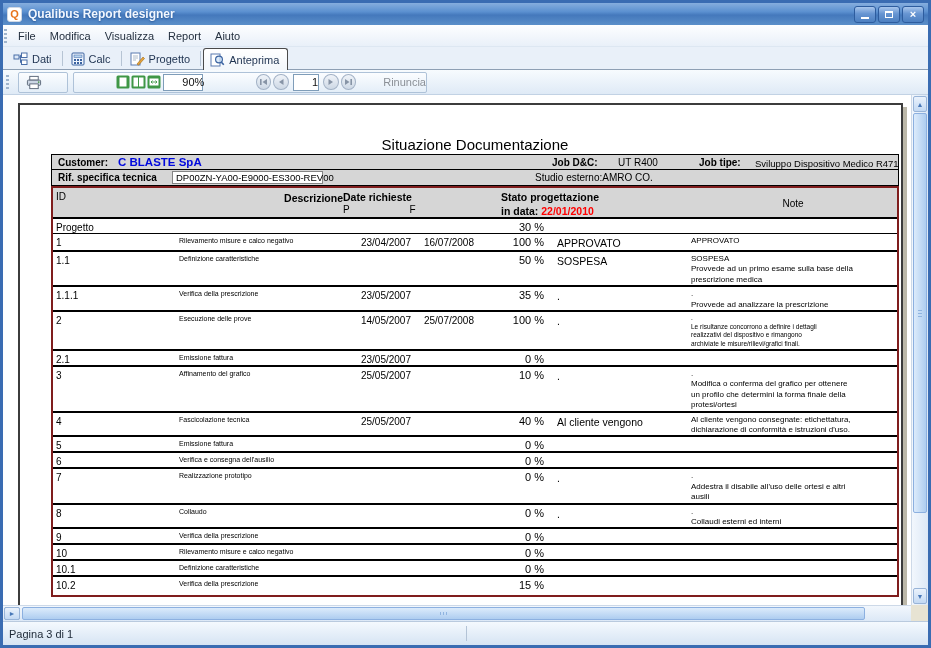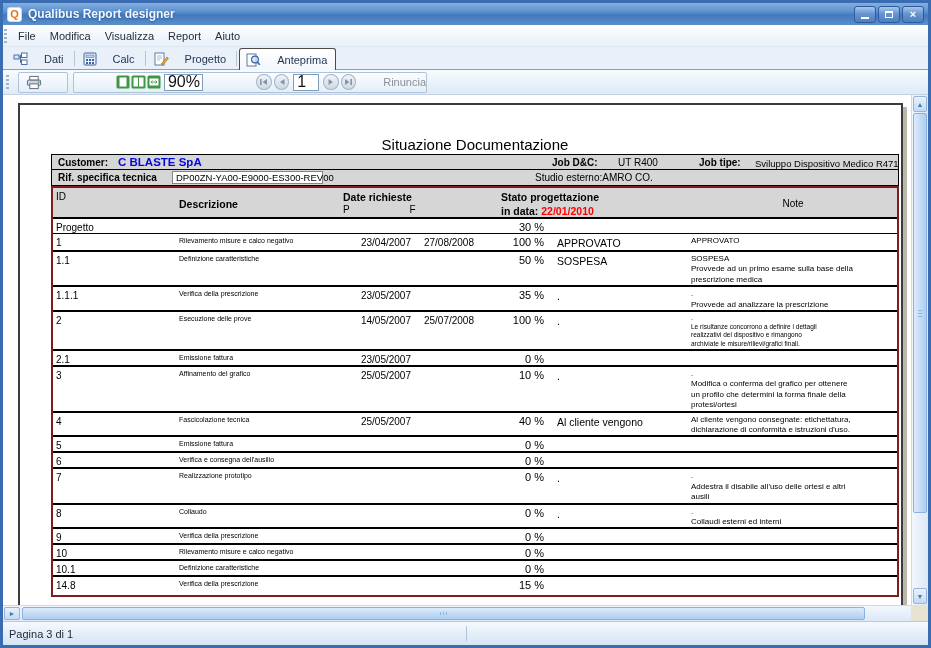--- a/index.html
+++ b/index.html
@@ -21,35 +21,35 @@
 
   
   .menubar{height:22px;background:linear-gradient(180deg,#fdfeff,#e9f0f9);display:flex;align-items:center;
     border-bottom:1px solid #dde7f2;padding-left:0;}
   .grip{width:3px;height:14px;margin:0 4px 0 1px;
     background:repeating-linear-gradient(180deg,#9fb4cc 0 2px,transparent 2px 4px);}
   .menu-item{font-size:11px;color:#24303f;padding:3px 7px;}
 
   
   .tabbar{height:23px;background:#e9f0f9;border-bottom:1px solid #8e9fb4;display:flex;align-items:flex-end;padding-left:4px;}
-  .tab{display:flex;align-items:center;gap:16px;font-size:11px;color:#1e3250;padding:3px 8px 3px 6px;height:20px;}
+  .tab{display:flex;align-items:center;gap:4px;font-size:11px;color:#1e3250;padding:3px 8px 3px 6px;height:20px;}
   .tab.active{background:linear-gradient(#ffffff,#f2f6fb);border:1px solid #4a4a4a;border-bottom:none;
     border-radius:3px 3px 0 0;height:22px;margin-bottom:-1px;}
   .tab-sep{width:1px;height:15px;background:#b6c4d4;margin:0 2px 3px 2px;}
 
   
   .toolbar{height:25px;background:linear-gradient(180deg,#f7fbfe,#dfeaf6);display:flex;align-items:center;
     border-bottom:1px solid #c2d2e4;padding-left:2px;}
   .tb-panel{height:21px;border:1px solid #aec2d8;border-radius:2px;background:linear-gradient(180deg,#fbfdff,#e4eef8);
     display:flex;align-items:center;}
   .p1{width:50px;margin-left:5px;padding-left:7px;}
   .p2{width:354px;margin-left:5px;}
   .tb-ic{width:16px;height:17px;display:flex;align-items:center;justify-content:center;}
-  .tb-field{height:17px;background:#fff;border:1px solid #7f9db9;font-size:16px;color:#111;
-    display:flex;align-items:center;padding-left:3px;}
+  .tb-field{height:17px;background:#fff;border:1px solid #7f9db9;font-size:11px;color:#111;
+    display:flex;align-items:center;padding-left:18px;}
   .zoomf{width:40px;margin-left:2px;}
   .pagef{width:26px;margin:0 3px;}
   .navbtn{width:16px;height:16px;border-radius:50%;border:1px solid #a3b2c6;
     background:linear-gradient(180deg,#f0f4f9,#cdd8e5);display:flex;align-items:center;justify-content:center;margin:0 1px;}
   .rinuncia{font-size:11px;color:#8b9097;margin-left:26px;}
 
   
   .preview{position:relative;height:510px;background:#fff;overflow:hidden;}
   .page{position:absolute;left:15px;top:8px;width:885px;height:555px;background:#fff;
     border:2px solid #3c3c3c;box-shadow:4px 4px 0 #bcb8a9;}
@@ -58,21 +58,21 @@
   .b1{top:49px;height:16px;}
   .b2{top:64px;height:17px;}
   .abs{position:absolute;font-size:10px;color:#000;white-space:nowrap;}
   .bold{font-weight:bold;}
   .cust-val{color:#0008dd;font-weight:bold;font-size:11.5px;}
   .rif-field{position:absolute;left:120px;top:1px;width:151px;height:13px;background:#fff;border:1px solid #858585;
     font-size:9.5px;padding:0 0 0 3px;line-height:11px;white-space:nowrap;}
   .rpt-table{position:absolute;top:81px;left:31px;width:848px;border:2px solid #7f1d1d;background:#fff;}
   .hdr-row{display:flex;height:31px;background:#d6d6d6;border-bottom:2px solid #000;}
   .h-id{width:126px;padding:3px 0 0 3px;font-size:10px;}
-  .h-desc{width:164px;padding-top:10px;text-align:left;font-weight:bold;font-size:10.5px;}
+  .h-desc{width:164px;padding-top:4px;text-align:right;font-weight:bold;font-size:10.5px;}
   .h-dates{width:133px;padding-top:3px;font-size:10.5px;}
   .h-pf{display:flex;font-weight:normal;font-size:10px;margin-top:1px;}
   .h-pf span{width:50%;}
   .h-stato{width:213px;padding:3px 0 0 25px;font-size:10.5px;line-height:1.3;}
   .h-note{flex:1;text-align:center;padding-top:10px;font-size:10px;}
   .red{color:#f00;font-weight:bold;}
   .t-row{display:flex;border-bottom:2px solid #000;}
   .t-row.thin{border-bottom-width:1px;}
   .t-row:last-child{border-bottom:none;}
   .c-id{width:126px;padding:3px 0 0 3px;font-size:10px;}
@@ -306,21 +306,21 @@
               <div class="c-p"></div>
               <div class="c-f"></div>
               <div class="c-pct">30 %</div>
               <div class="c-stato"></div>
               <div class="c-note"></div>
             </div>
             <div class="t-row" style="min-height: 18px;">
               <div class="c-id">1</div>
               <div class="c-desc">Rilevamento misure e calco negativo</div>
               <div class="c-p">23/04/2007</div>
-              <div class="c-f">27/08/2008</div>
+              <div class="c-f">16/07/2008</div>
               <div class="c-pct">100 %</div>
               <div class="c-stato">APPROVATO</div>
               <div class="c-note">APPROVATO</div>
             </div>
             <div class="t-row" style="min-height: 35px;">
               <div class="c-id">1.1</div>
               <div class="c-desc">Definizione caratteristiche</div>
               <div class="c-p"></div>
               <div class="c-f"></div>
               <div class="c-pct">50 %</div>
@@ -442,21 +442,21 @@
             <div class="t-row" style="min-height: 14px;">
               <div class="c-id">10.1</div>
               <div class="c-desc">Definizione caratteristiche</div>
               <div class="c-p"></div>
               <div class="c-f"></div>
               <div class="c-pct">0 %</div>
               <div class="c-stato"></div>
               <div class="c-note"></div>
             </div>
             <div class="t-row" style="min-height: 18px;">
-              <div class="c-id">14.8</div>
+              <div class="c-id">10.2</div>
               <div class="c-desc">Verifica della prescrizione</div>
               <div class="c-p"></div>
               <div class="c-f"></div>
               <div class="c-pct">15 %</div>
               <div class="c-stato"></div>
               <div class="c-note"></div>
             </div>
           </div>
       </div>
     </div>

